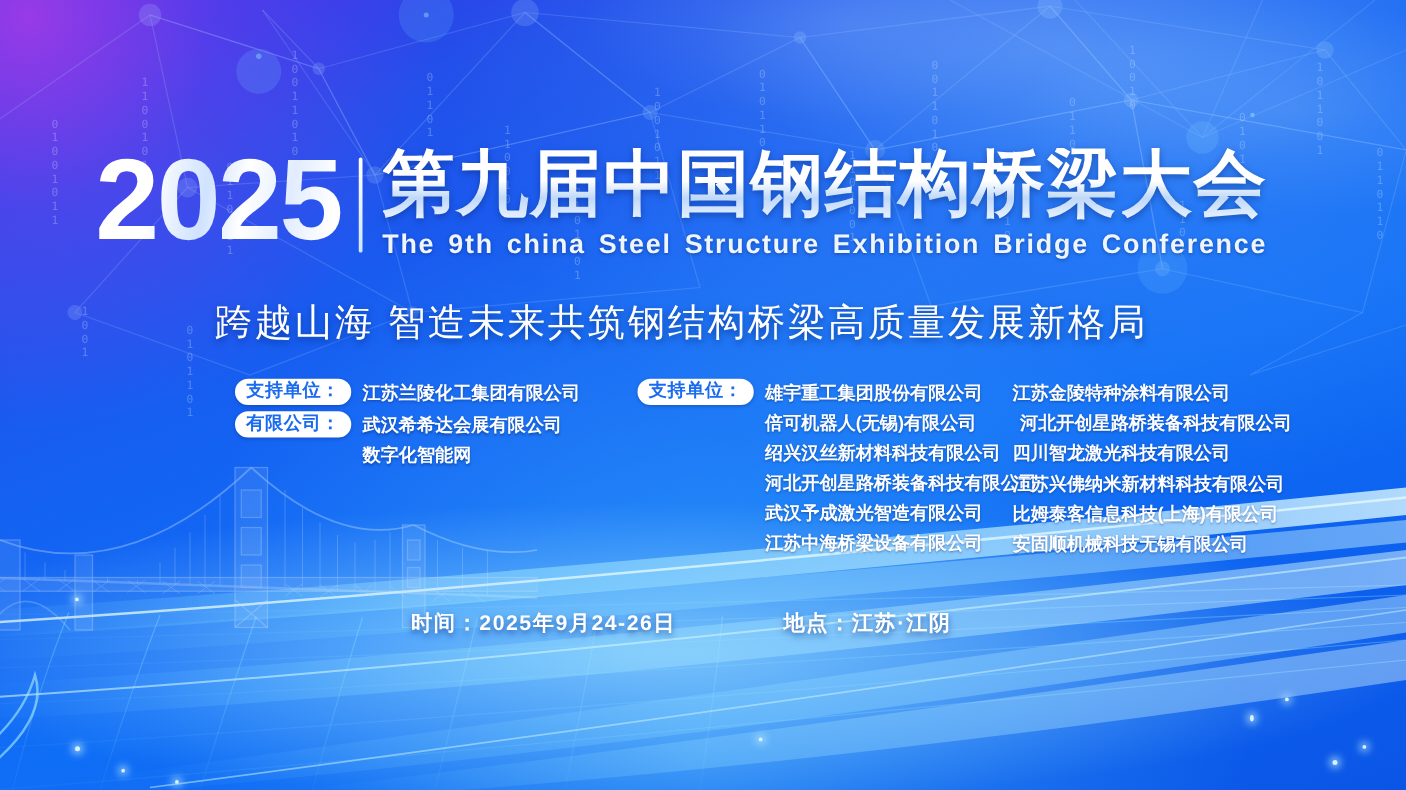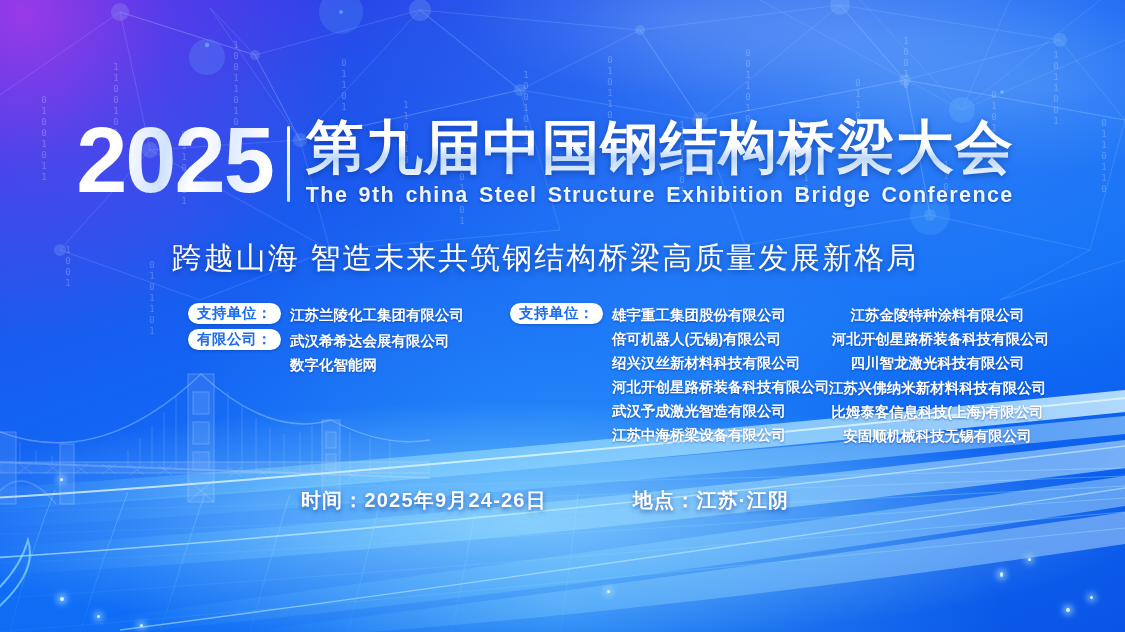--- a/index.html
+++ b/index.html
@@ -78,29 +78,29 @@
   .col-c{ width:255px;}
 
   .grp{ display:flex; align-items:flex-start; margin-bottom:2px;}
   .pill{ flex:0 0 auto; display:inline-block; padding:2px 9px 3px;
     border-radius:11px; background:#ffffff; color:#1a6bf0;
     font-size:14.5px; font-weight:700; letter-spacing:.5px; line-height:16px;
     box-shadow:0 1px 3px rgba(4,35,110,.35); white-space:nowrap;}
   .items{ margin-left:9px;}
   .item{ font-size:14.5px; font-weight:700; color:#ffffff; line-height:24px;
     white-space:nowrap; text-shadow:0 1px 2px rgba(5,40,120,.5);}
-  .col-c .item{ line-height:24.2px;text-align:center;}
+  .col-c .item{ line-height:24.2px;}
   .col-c{ padding-top:0;}
   .col-c .items{ margin-left:0;}
   .indent{ padding-left:6px;}
 
   
   .meta{ position:absolute; left:0; right:0; top:487px; display:flex;
     justify-content:center; gap:86px;}
-  .meta-item{ font-size:20px; font-weight:700; color:#ffffff; letter-spacing:1.2px;
+  .meta-item{ font-size:17px; font-weight:700; color:#ffffff; letter-spacing:1.2px;
     text-shadow:0 2px 5px rgba(3,40,125,.6);}
 </style>
 </head>
 <body>
 
 <div class="banner">
 
   <div class="haze"></div>
 
   <svg class="net" width="1125" height="632" viewBox="0 0 1125 632">

